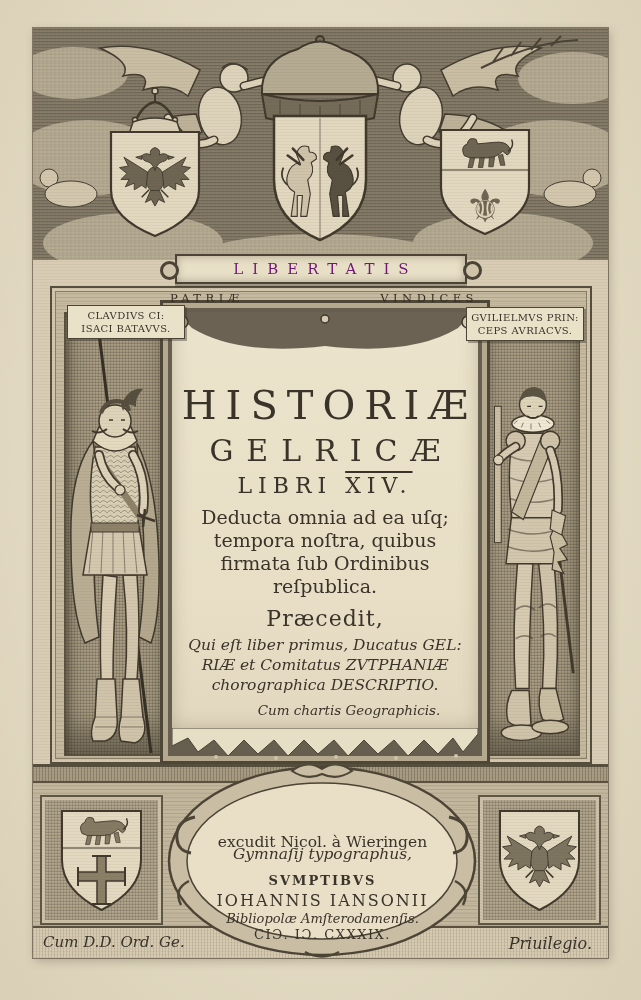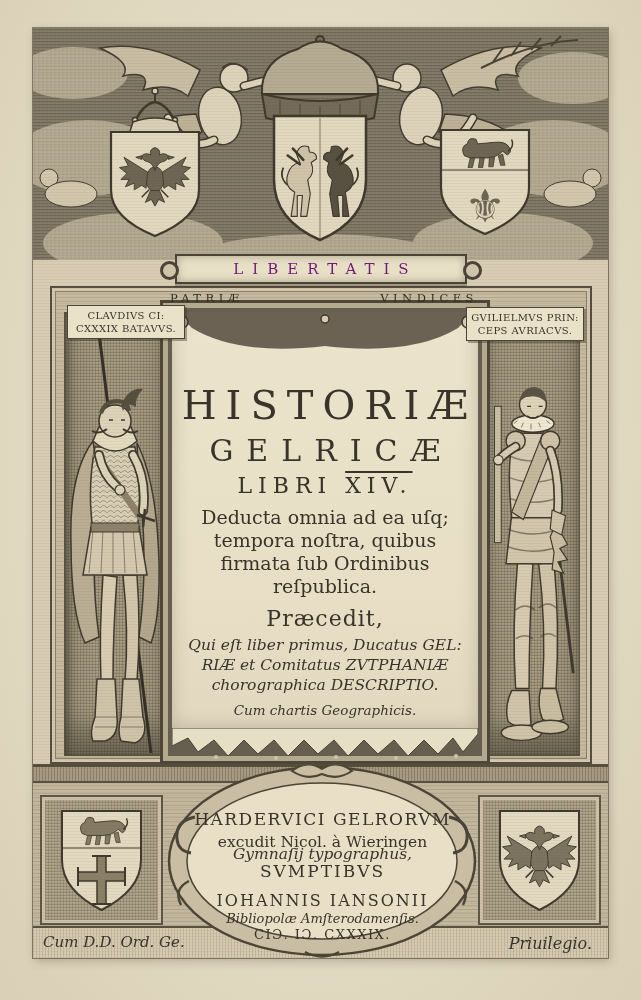--- a/index.html
+++ b/index.html
@@ -83,21 +83,21 @@
   .t-author{top:48px;font-size:17px;letter-spacing:2.5px;}
   .t-main{top:70px;font-size:40px;letter-spacing:9px;text-indent:9px;}
   .t-sub{top:121px;font-size:30px;letter-spacing:13px;text-indent:13px;}
   .t-libri{top:161px;font-size:22px;letter-spacing:6px;}
   .t-libri .over{text-decoration:overline;}
   .t-arg1{top:194px;} .t-arg2{top:217px;} .t-arg3{top:240px;} .t-arg4{top:263px;}
   .t-arg1,.t-arg2,.t-arg3,.t-arg4{font-size:19px;}
   .t-praecedit{top:294px;font-size:22px;letter-spacing:1px;}
   .t-con1{top:324px;} .t-con2{top:344px;} .t-con3{top:364px;}
   .t-con1,.t-con2,.t-con3{font-size:15.5px;font-style:italic;}
-  .t-maps{top:390px;font-size:13.5px;font-style:italic;}
+  .t-maps{top:390px;font-size:13.5px;font-style:italic;padding-left:24px;}
   
   .pedestal{
     position:absolute;left:0;top:736px;width:575px;height:194px;box-sizing:border-box;
     background:#c3b89e;
     background-image:repeating-linear-gradient(0deg, rgba(60,52,40,.12) 0 1px, transparent 1px 4px);
     border-top:3px solid #564e3d;
   }
   .cornice{position:absolute;left:0;top:0;width:575px;height:14px;background:#a79c82;
     background-image:repeating-linear-gradient(90deg, rgba(50,44,34,.25) 0 1px, transparent 1px 3px);
     border-bottom:2px solid #5a523f;}
@@ -113,21 +113,21 @@
     border:2px solid #5f5745;
     box-shadow:inset 0 0 0 3px #cdc2a8;
     display:flex;align-items:center;justify-content:center;
   }
   .panel-left{left:7px;} .panel-right{right:7px;}
   .cartouche{position:absolute;left:132px;top:-2px;width:315px;height:196px;z-index:3;}
   .imprint-line{position:absolute;left:0;width:315px;text-align:center;white-space:nowrap;color:#3a332a;}
   .i-place{top:44px;font-size:17px;letter-spacing:1.5px;}
   .i-printer{top:68px;font-size:15.5px;}
   .i-printer2{top:80px;font-size:15.5px;font-style:italic;}
-  .i-sumpt{top:96px;font-size:17px;letter-spacing:2px;}
+  .i-sumpt{top:108px;font-size:13px;letter-spacing:2px;font-weight:bold;}
   .i-pub{top:126px;font-size:16px;letter-spacing:2px;}
   .i-pub2{top:146px;font-size:13px;font-style:italic;}
   .i-date{top:162px;font-size:13px;letter-spacing:1.5px;}
   .priv{position:absolute;font-style:italic;color:#3a332a;z-index:4;}
   .priv-left{left:10px;top:166px;font-size:15px;}
   .priv-right{right:16px;top:167px;font-size:16px;}
 </style>
 </head>
 <body>
 
@@ -286,21 +286,21 @@
           <path d="M34,142 Q38,162 52,174" stroke="#40392c" stroke-width="10" stroke-linecap="round" fill="none"></path>
           <path d="M34,142 Q38,162 52,174" stroke="#ddd3b9" stroke-width="6.5" stroke-linecap="round" fill="none"></path>
           <circle cx="55" cy="177" r="5" fill="#ddd3b9" stroke="#40392c" stroke-width="1.2"></circle>
           <path d="M68,142 Q82,166 78,198" stroke="#40392c" stroke-width="10" stroke-linecap="round" fill="none"></path>
           <path d="M68,142 Q82,166 78,198" stroke="#ddd3b9" stroke-width="6.5" stroke-linecap="round" fill="none"></path>
           <path d="M72,202 L90,208 M80,196 L78,214" stroke="#40392c" stroke-width="2.5"></path>
         </svg>
       </div>
       <div class="plaque plaque-left">
         <div>CLAVDIVS CI:</div>
-        <div>CXXXIX BATAVVS.</div>
+        <div>ISACI BATAVVS.</div>
       </div>
 
       <div class="niche niche-right">
         <svg width="96" height="442" viewBox="0 0 100 442">
           <rect x="12" y="88" width="7" height="142" fill="#c9bea4" stroke="#40392c"></rect>
           <path d="M80,250 L94,366" stroke="#40392c" stroke-width="3"></path>
           <path d="M36,250 Q30,320 34,382 L48,382 Q48,316 52,252 Z" fill="#d6cbb1" stroke="#40392c" stroke-width="1.5"></path>
           <path d="M58,252 Q66,314 62,382 L76,382 Q80,316 74,250 Z" fill="#cfc4aa" stroke="#40392c" stroke-width="1.5"></path>
           <path d="M34,300 Q44,292 54,300 M58,298 Q68,290 76,298 M34,330 Q44,324 52,330 M60,328 Q68,322 76,328" stroke="rgba(60,52,40,.55)" stroke-width="1.5" fill="none"></path>
           <path d="M30,384 Q22,400 26,416 Q34,424 50,420 L48,384 Z" fill="#cfc4aa" stroke="#40392c" stroke-width="1.5"></path>
@@ -391,21 +391,20 @@
         <svg class="abs" style="left:0;top:0" width="315" height="196" viewBox="0 0 315 196">
           <ellipse cx="157" cy="96" rx="153" ry="94" fill="#c9bea4" stroke="#4c4435" stroke-width="2.5"></ellipse>
           <ellipse cx="157" cy="96" rx="135" ry="78" fill="#e8dfc6" stroke="#4c4435" stroke-width="1.5"></ellipse>
           <path d="M30,52 Q10,56 12,74 Q13,86 26,88" fill="none" stroke="#4c4435" stroke-width="3"></path>
           <path d="M284,52 Q304,56 302,74 Q301,86 288,88" fill="none" stroke="#4c4435" stroke-width="3"></path>
           <path d="M24,116 Q8,124 16,140" fill="none" stroke="#4c4435" stroke-width="2.5"></path>
           <path d="M290,116 Q306,124 298,140" fill="none" stroke="#4c4435" stroke-width="2.5"></path>
           <path d="M127,6 Q142,-6 157,4 Q172,-6 187,6 Q172,16 157,9 Q142,16 127,6 Z" fill="#c9bea4" stroke="#4c4435" stroke-width="2"></path>
           <path d="M140,187 Q157,196 174,187" fill="none" stroke="#4c4435" stroke-width="2.5"></path>
         </svg>
-        <div class="imprint-line i-place">HARDERVICI GELRORVM</div>
         <div class="imprint-line i-printer">excudit Nicol. à Wieringen</div>
         <div class="imprint-line i-printer2">Gymnaſij typographus,</div>
         <div class="imprint-line i-sumpt">SVMPTIBVS</div>
         <div class="imprint-line i-pub">IOHANNIS IANSONII</div>
         <div class="imprint-line i-pub2">Bibliopolæ Amſterodamenſis.</div>
         <div class="imprint-line i-date">CIƆ. IƆ. CXXXIX.</div>
       </div>
 
       <div class="priv priv-left">Cum D.D. Ord. Ge.</div>
       <div class="priv priv-right">Priuilegio.</div>

